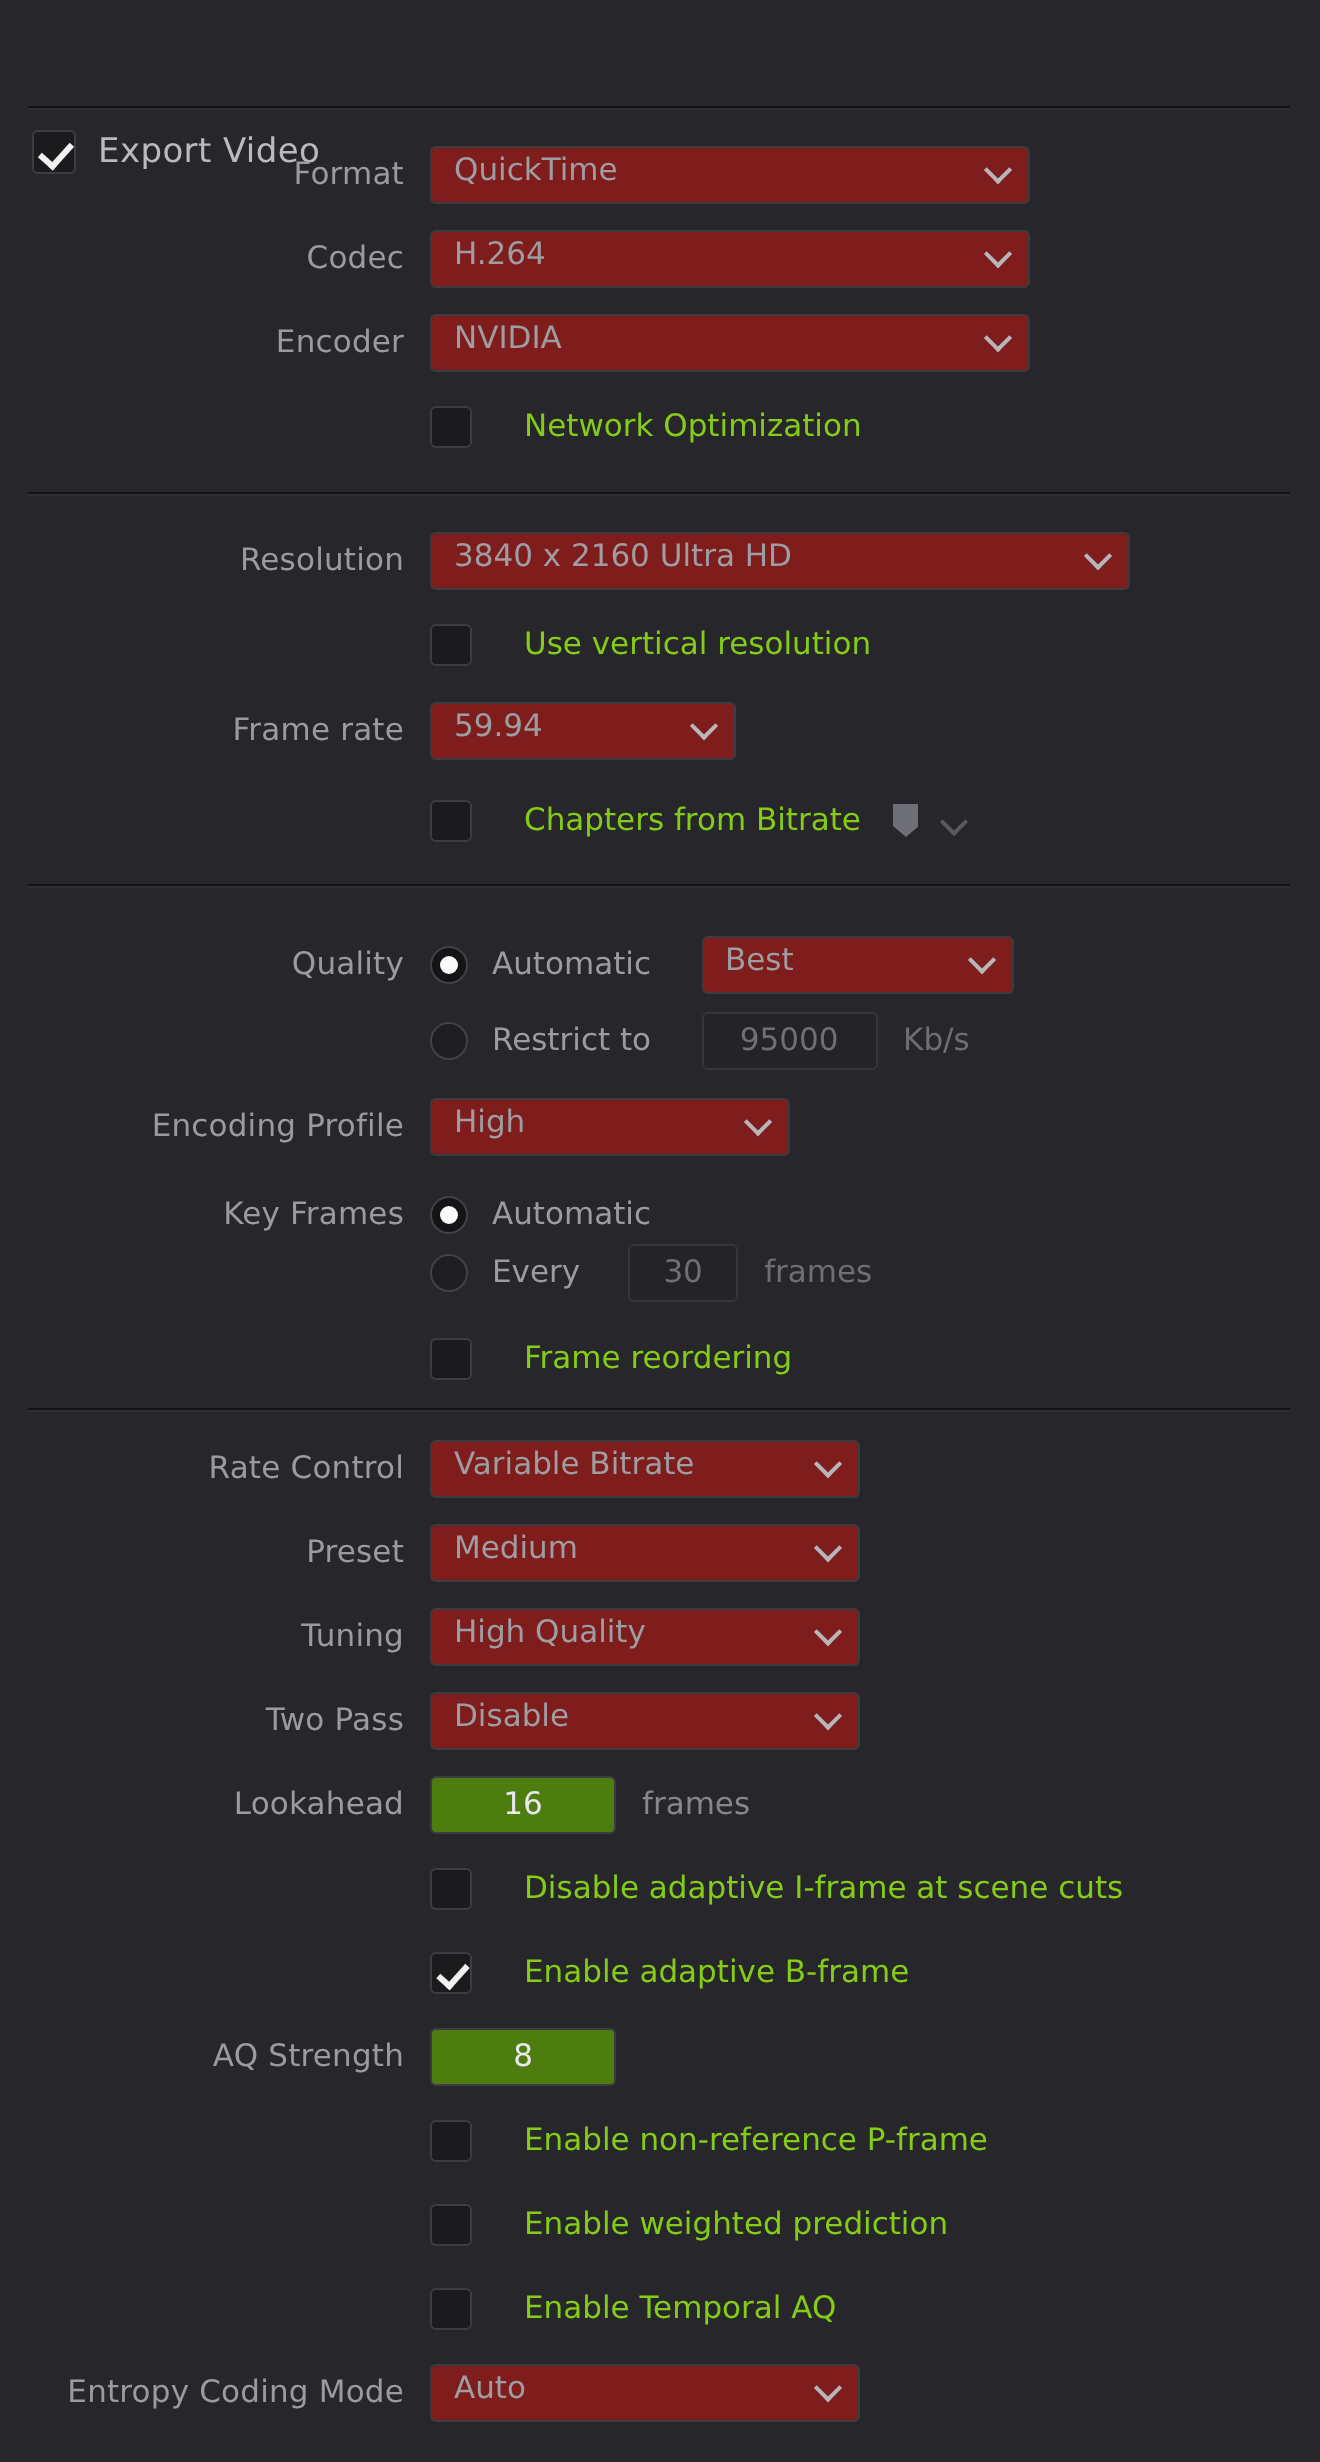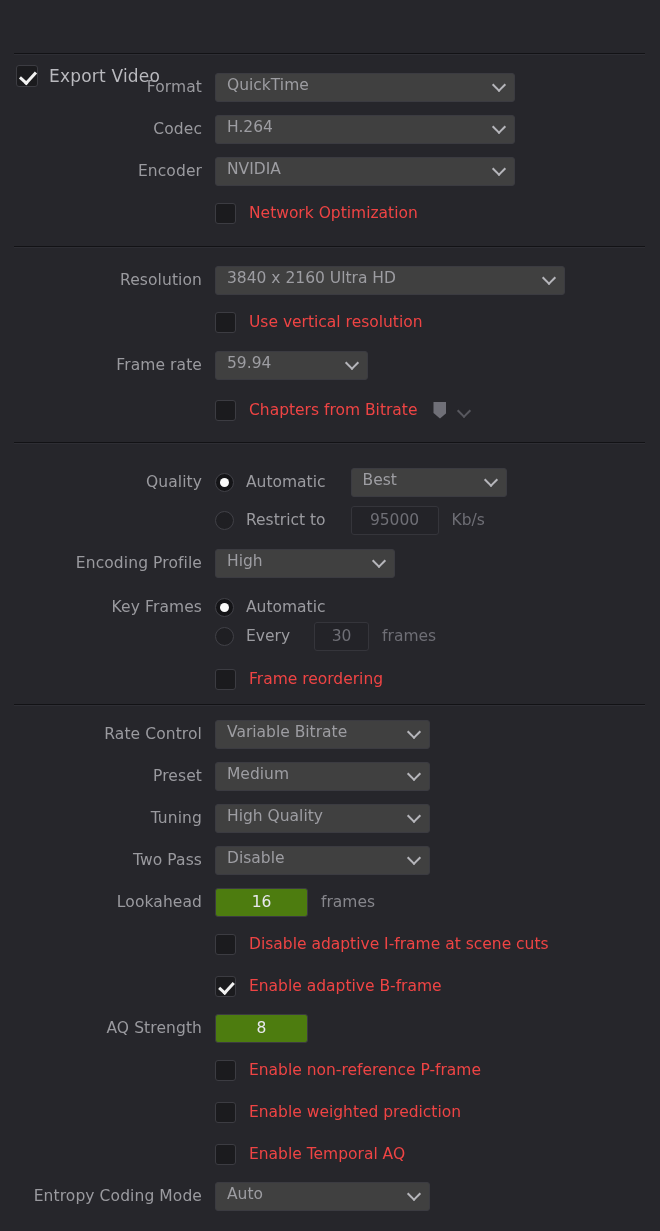--- a/index.html
+++ b/index.html
@@ -40,38 +40,38 @@
   }
   .cb.big { width: 22px; height: 22px; }
   .cb.on::after {
     content: "";
     position: absolute; left: 6px; top: 2px;
     width: 6px; height: 12px;
     border: solid #f2f2f2; border-width: 0 3px 3px 0;
     transform: rotate(42deg);
   }
   .cb.big.on::after { left: 6px; top: 2px; width: 7px; height: 13px; }
-  .cb-label { color: #ef4444; font-size: 15.5px; margin-left: 13px; white-space: nowrap; }
+  .cb-label { color: #84cc16; font-size: 15.5px; margin-left: 26px; white-space: nowrap; }
 
   
   .radio {
     width: 19px; height: 19px; border-radius: 50%;
     background: #1f1f23; border: 1px solid #414147;
     position: relative; flex: none;
   }
   .radio.on { background: #141417; }
   .radio.on::after {
     content: ""; position: absolute; left: 4px; top: 4px;
     width: 9px; height: 9px; border-radius: 50%; background: #fafafa;
   }
   .radio-label { color: #9b9ba0; font-size: 15.5px; margin-left: 12px; white-space: nowrap; }
 
   
   .dd {
-    height: 29px; background: #404040; border: 1px solid #3b3b41;
+    height: 29px; background: #7f1d1d; border: 1px solid #3b3b41;
     border-radius: 3px; display: flex; align-items: center;
     padding: 0 8px 5px 11px; position: relative;
   }
   .dd .dd-text {
     color: #9d9da2; font-size: 15.5px; flex: 1; white-space: nowrap;
     overflow: hidden;
   }
   .chev {
     width: 13px; height: 13px; flex: none; margin-left: 10px;
     position: relative;

